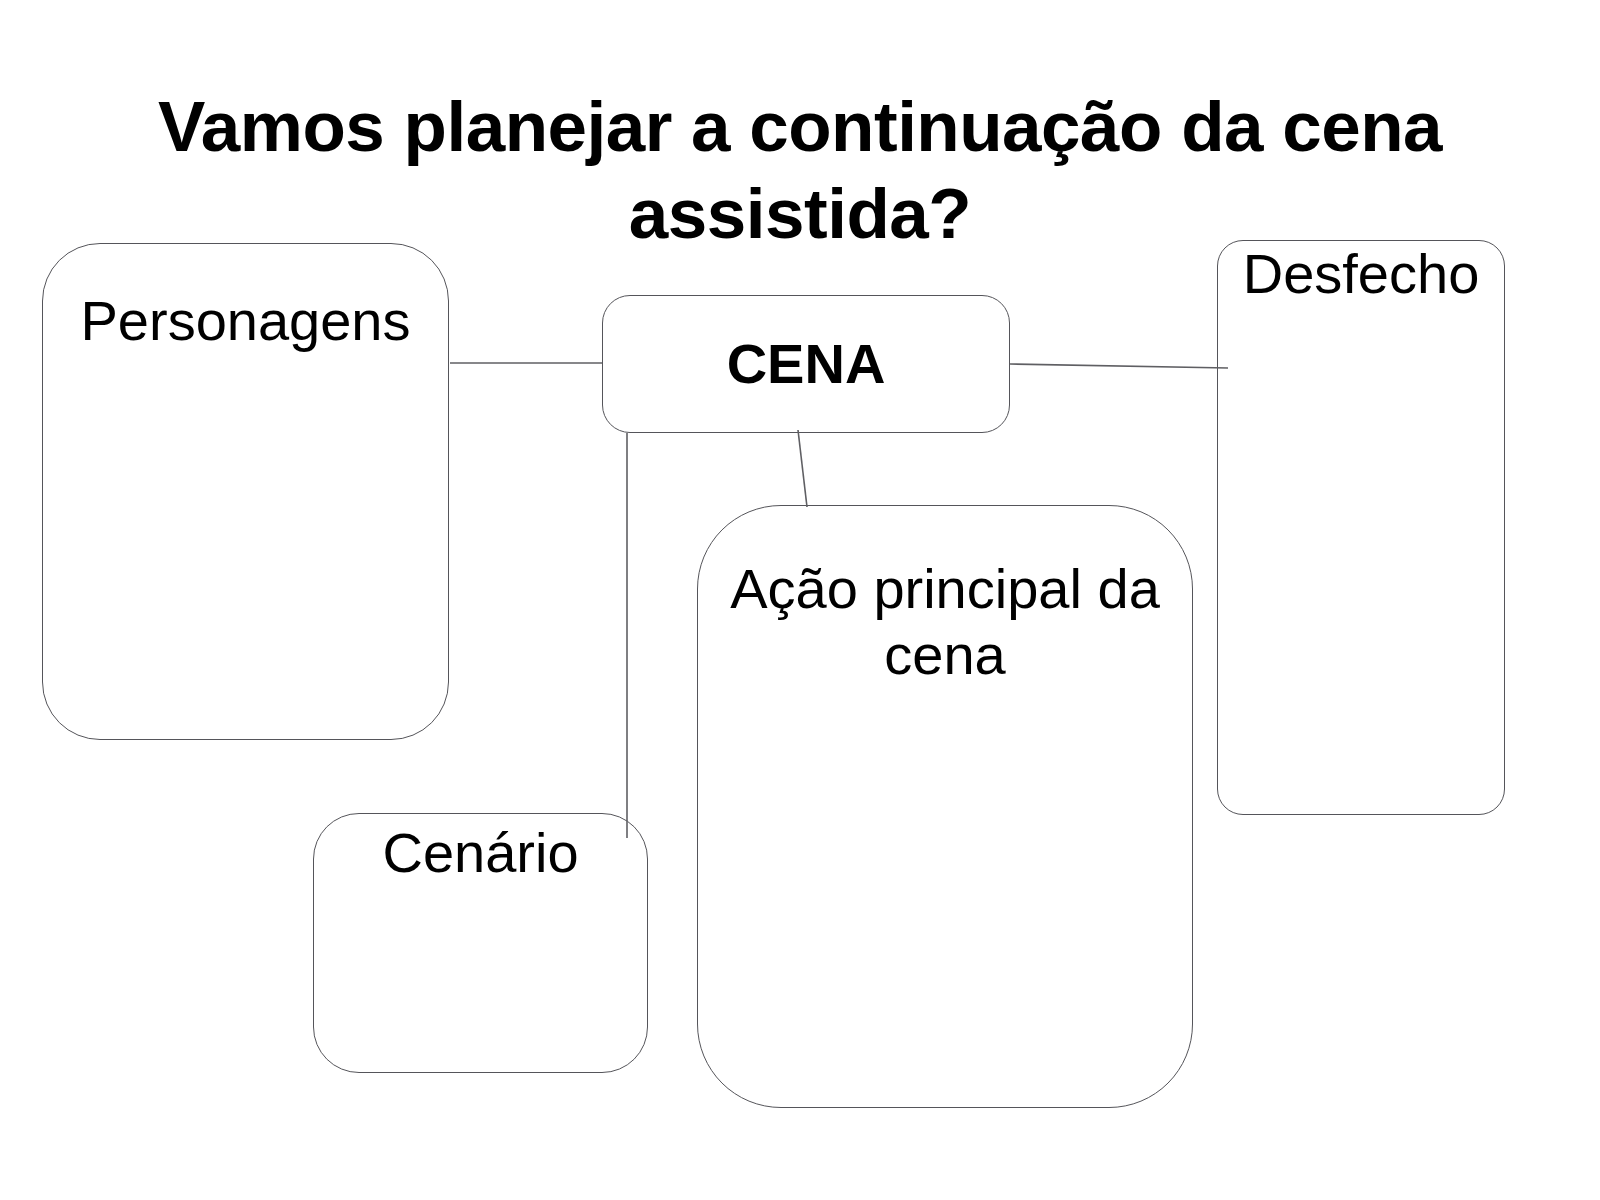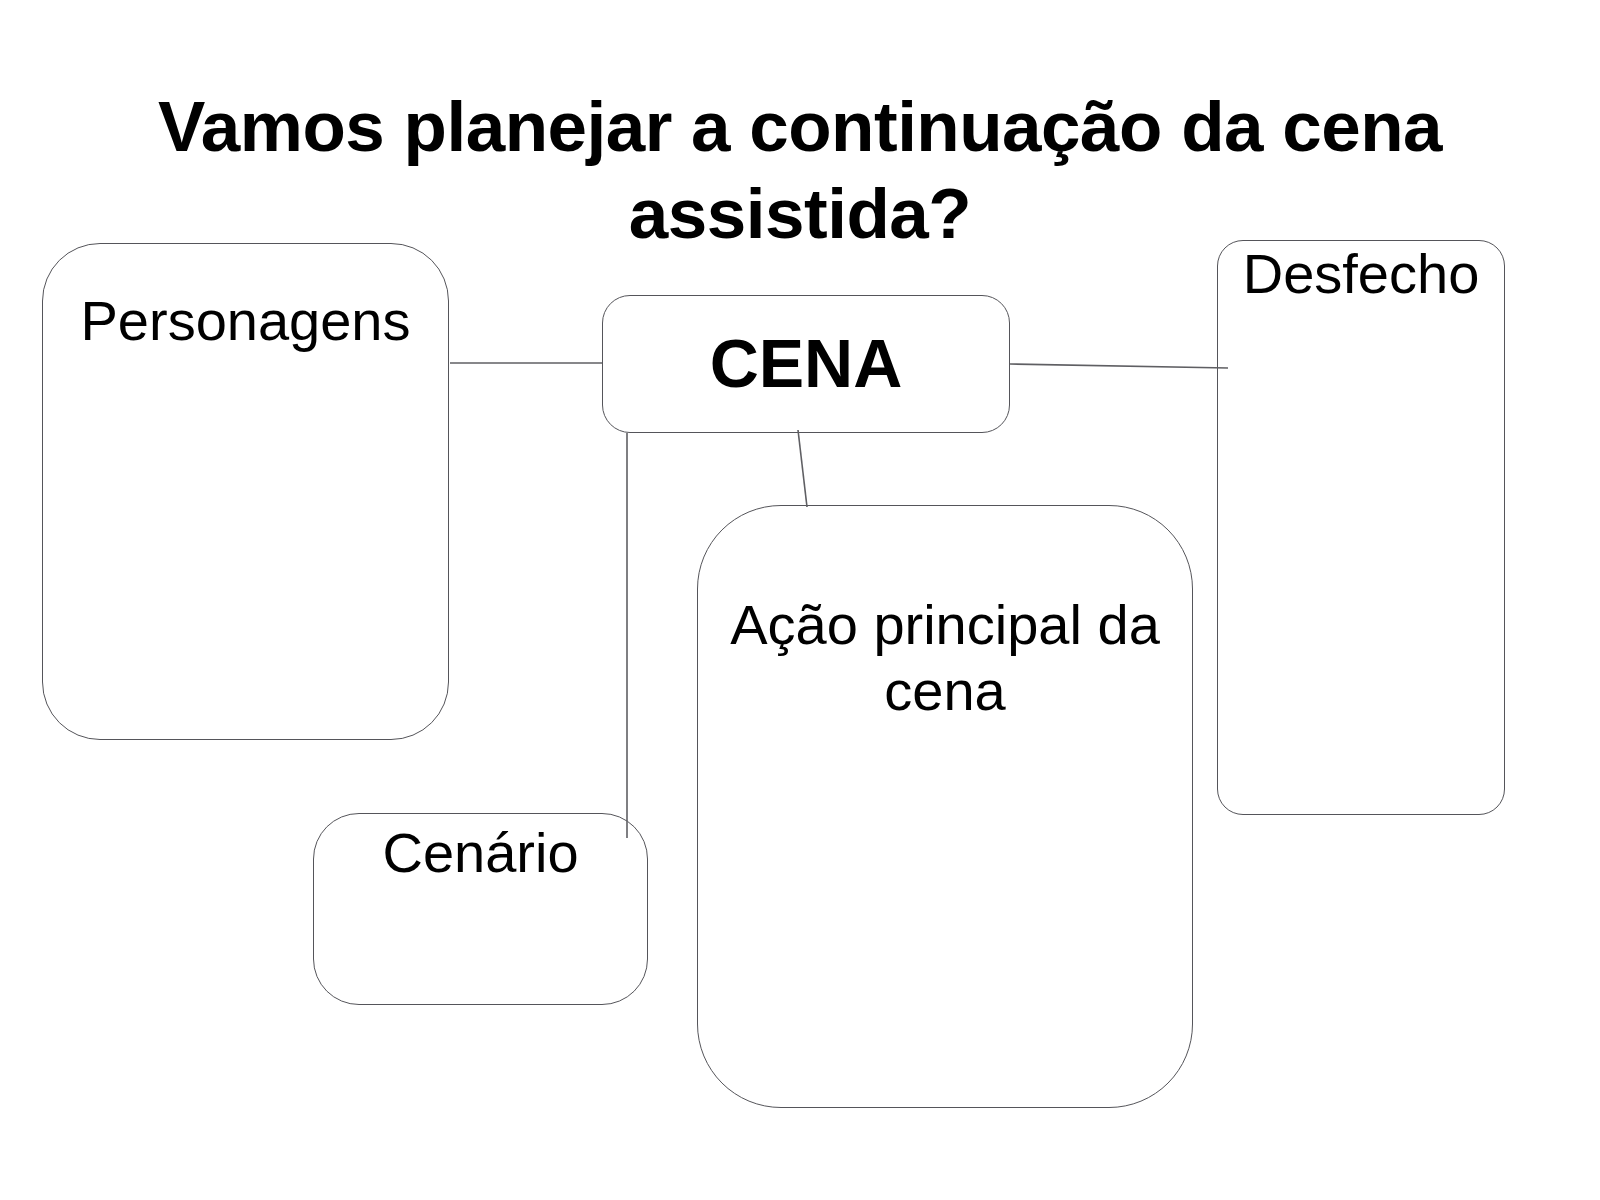--- a/index.html
+++ b/index.html
@@ -54,43 +54,42 @@
     border-radius: 58px;
     padding-top: 44px;
   }
   #node-cena {
     left: 602px; top: 295px;
     width: 408px; height: 138px;
     border-radius: 28px;
     display: flex;
     align-items: center;
     justify-content: flex-start;
-    font-size: 68px;
+    font-size: 56px;
     font-weight: 700;
   }
   #node-desfecho {
     left: 1217px; top: 240px;
     width: 288px; height: 575px;
     border-radius: 26px;
   }
   #node-cenario {
     left: 313px; top: 813px;
-    width: 335px; height: 192px;
+    width: 335px; height: 260px;
     border-radius: 46px;
     padding-top: 6px;
   }
   #node-acao {
     left: 697px; top: 505px;
     width: 496px; height: 603px;
     border-radius: 84px;
     padding-top: 50px;
   }
   #node-acao .node-label {
     max-width: 430px;
-    margin-top: 36px;
   }
   .connectors {
     position: absolute;
     left: 0; top: 0;
     width: 1600px;
     height: 1200px;
     z-index: 3;
     pointer-events: none;
   }
 </style>

